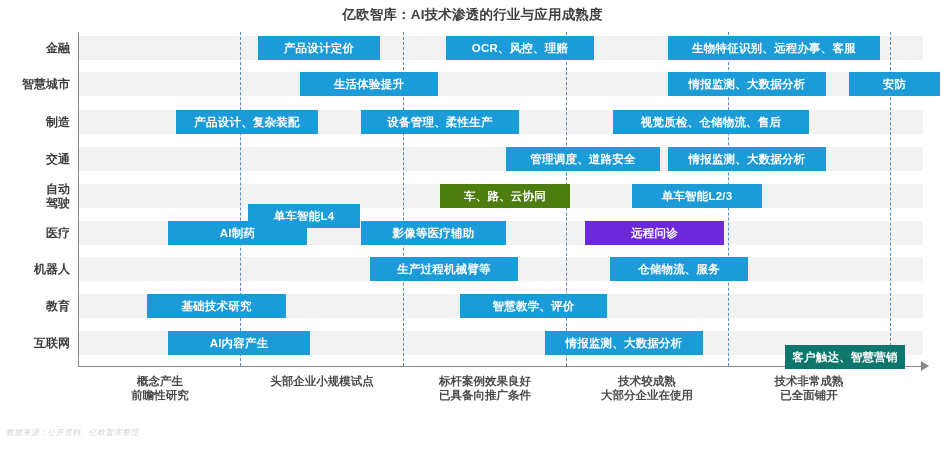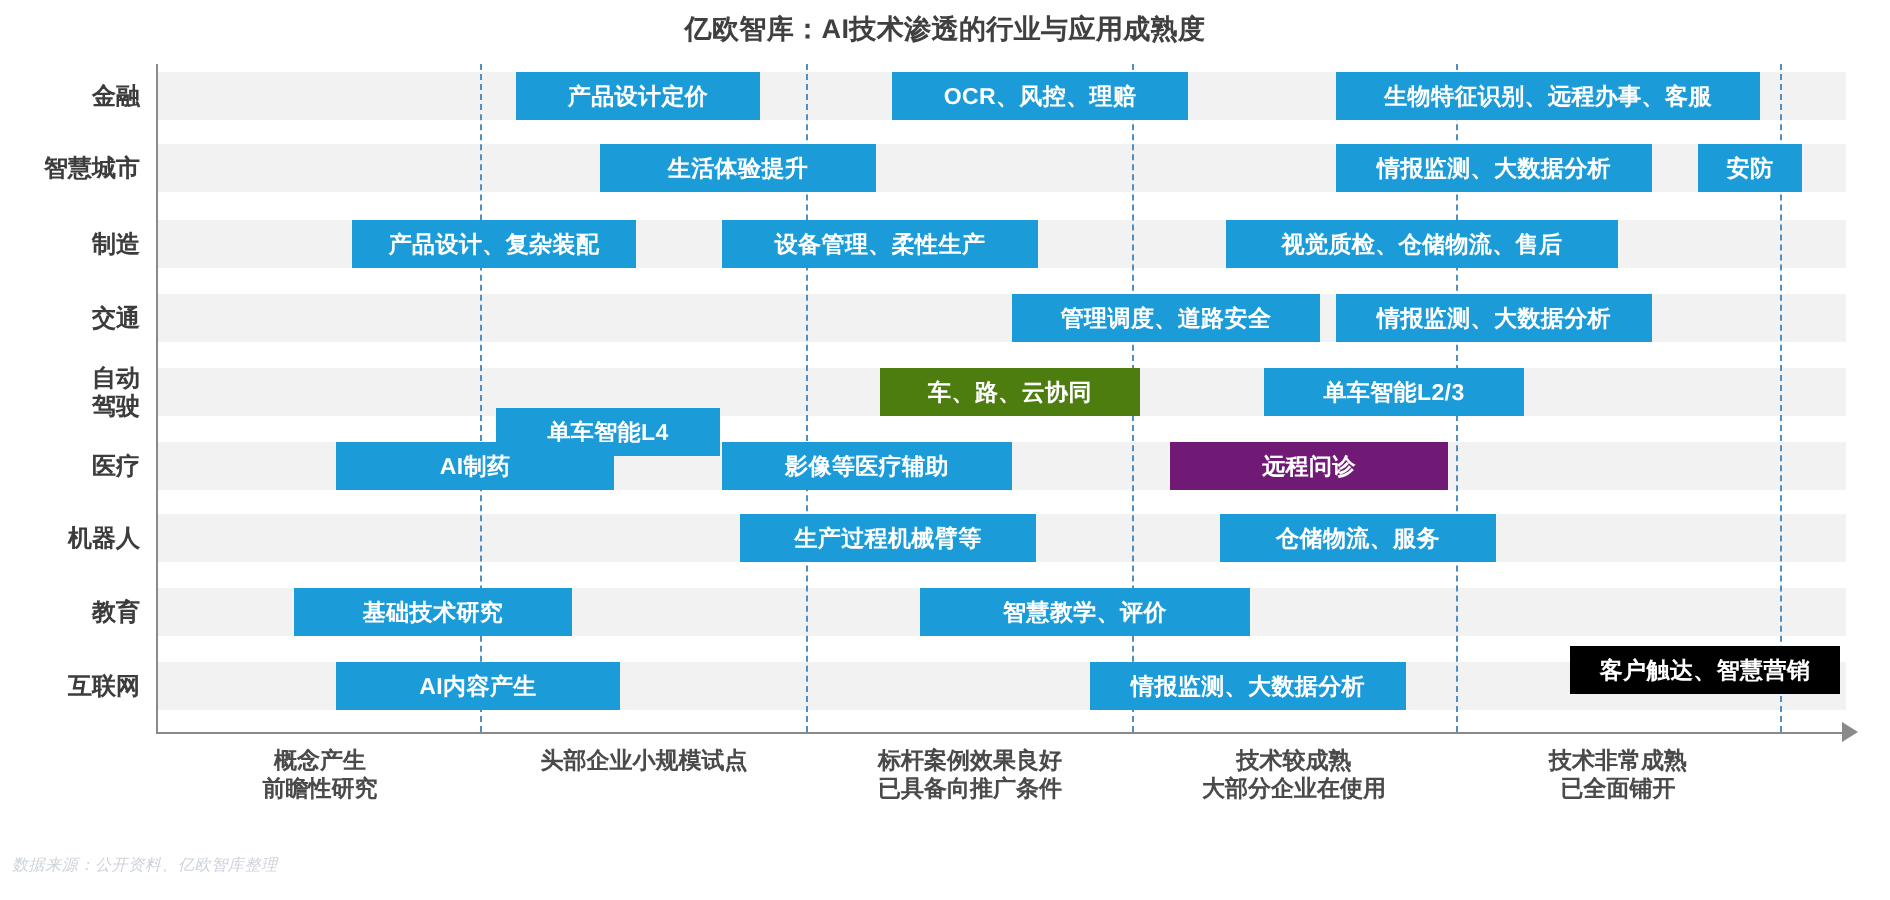--- a/index.html
+++ b/index.html
@@ -123,39 +123,39 @@
       <div class="row-label" style="top: 336px;">
         <div>互联网</div>
       </div>
     </div>
   <div id="bars-layer">
       <div class="bar" style="left: 258px; top: 36px; width: 122px; background: rgb(27, 156, 216);">产品设计定价</div>
       <div class="bar" style="left: 446px; top: 36px; width: 148px; background: rgb(27, 156, 216);">OCR、风控、理赔</div>
       <div class="bar" style="left: 668px; top: 36px; width: 212px; background: rgb(27, 156, 216);">生物特征识别、远程办事、客服</div>
       <div class="bar" style="left: 300px; top: 72px; width: 138px; background: rgb(27, 156, 216);">生活体验提升</div>
       <div class="bar" style="left: 668px; top: 72px; width: 158px; background: rgb(27, 156, 216);">情报监测、大数据分析</div>
-      <div class="bar" style="left: 849px; top: 72px; width: 52px; background: rgb(27, 156, 216);">安防</div>
+      <div class="bar" style="left: 849px; top: 72px; width: 91px; background: rgb(27, 156, 216);">安防</div>
       <div class="bar" style="left: 176px; top: 110px; width: 142px; background: rgb(27, 156, 216);">产品设计、复杂装配</div>
       <div class="bar" style="left: 361px; top: 110px; width: 158px; background: rgb(27, 156, 216);">设备管理、柔性生产</div>
       <div class="bar" style="left: 613px; top: 110px; width: 196px; background: rgb(27, 156, 216);">视觉质检、仓储物流、售后</div>
       <div class="bar" style="left: 506px; top: 147px; width: 154px; background: rgb(27, 156, 216);">管理调度、道路安全</div>
       <div class="bar" style="left: 668px; top: 147px; width: 158px; background: rgb(27, 156, 216);">情报监测、大数据分析</div>
       <div class="bar" style="left: 248px; top: 184px; width: 112px; background: rgb(27, 156, 216); margin-top: 20px;">单车智能L4</div>
       <div class="bar" style="left: 440px; top: 184px; width: 130px; background: #4d7c0f;">车、路、云协同</div>
       <div class="bar" style="left: 632px; top: 184px; width: 130px; background: rgb(27, 156, 216);">单车智能L2/3</div>
       <div class="bar" style="left: 168px; top: 221px; width: 139px; background: rgb(27, 156, 216);">AI制药</div>
       <div class="bar" style="left: 361px; top: 221px; width: 145px; background: rgb(27, 156, 216);">影像等医疗辅助</div>
-      <div class="bar" style="left: 585px; top: 221px; width: 139px; background: #701a75;">远程问诊</div>
+      <div class="bar" style="left: 585px; top: 221px; width: 139px; background: #6d28d9;">远程问诊</div>
       <div class="bar" style="left: 370px; top: 257px; width: 148px; background: rgb(27, 156, 216);">生产过程机械臂等</div>
       <div class="bar" style="left: 610px; top: 257px; width: 138px; background: rgb(27, 156, 216);">仓储物流、服务</div>
       <div class="bar" style="left: 147px; top: 294px; width: 139px; background: rgb(27, 156, 216);">基础技术研究</div>
-      <div class="bar" style="left: 460px; top: 294px; width: 165px; background: rgb(27, 156, 216);">智慧教学、评价</div>
+      <div class="bar" style="left: 460px; top: 294px; width: 147px; background: rgb(27, 156, 216);">智慧教学、评价</div>
       <div class="bar" style="left: 168px; top: 331px; width: 142px; background: rgb(27, 156, 216);">AI内容产生</div>
       <div class="bar" style="left: 545px; top: 331px; width: 158px; background: rgb(27, 156, 216);">情报监测、大数据分析</div>
-      <div class="bar" style="left: 785px; top: 323px; width: 135px; background: #000000;">客户触达、智慧营销</div>
+      <div class="bar" style="left: 785px; top: 345px; width: 120px; background: #0f766e;">客户触达、智慧营销</div>
     </div>
   <div id="stages-layer">
       <div class="stage-caption" style="left: 80px; width: 160px; top: 374px;">概念产生
 前瞻性研究</div>
       <div class="stage-caption" style="left: 242px; width: 160px; top: 374px;">头部企业小规模试点</div>
       <div class="stage-caption" style="left: 405px; width: 160px; top: 374px;">标杆案例效果良好
 已具备向推广条件</div>
       <div class="stage-caption" style="left: 567px; width: 160px; top: 374px;">技术较成熟
 大部分企业在使用</div>
       <div class="stage-caption" style="left: 729px; width: 160px; top: 374px;">技术非常成熟

